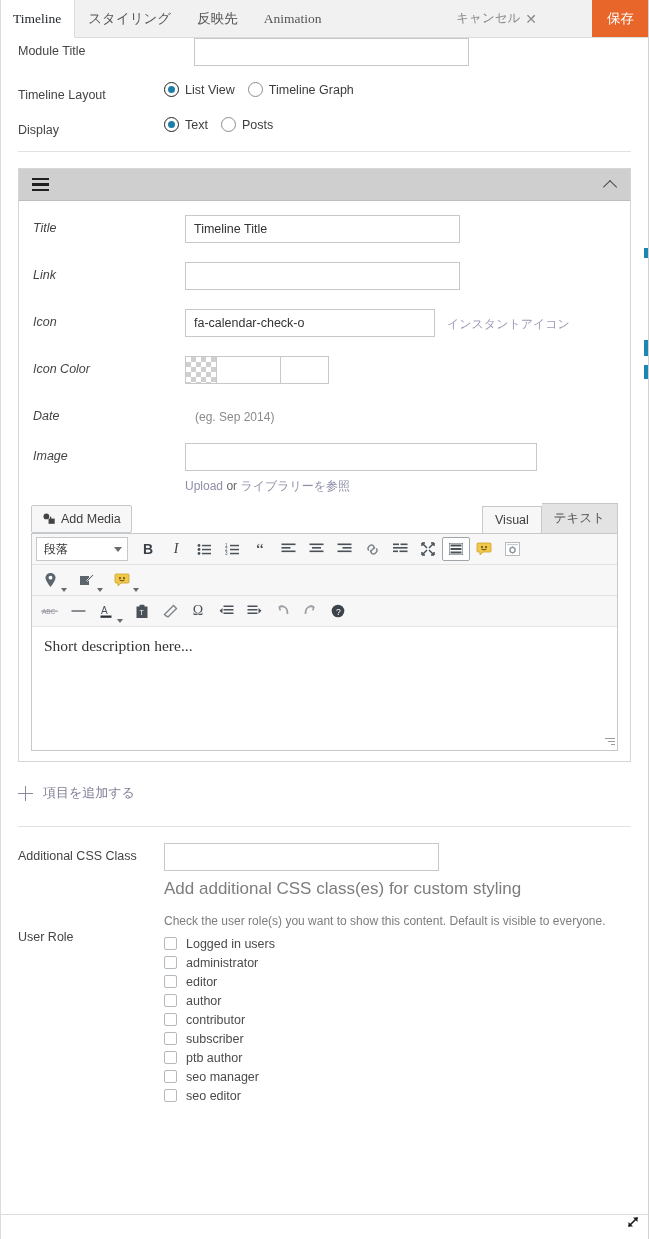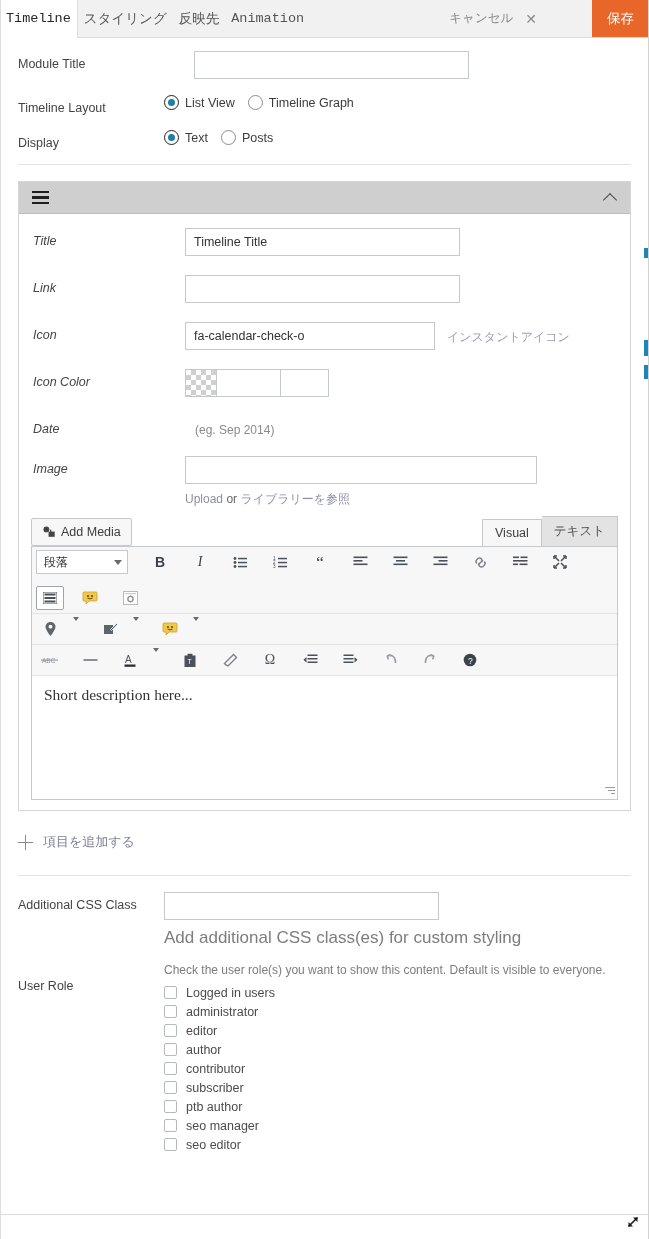--- a/index.html
+++ b/index.html
@@ -20,46 +20,46 @@
   
   .topbar {
     height: 38px; min-height: 38px;
     background: #f1f1f1;
     border-bottom: 1px solid #dcdcdc;
     display: flex; align-items: stretch;
     position: relative;
   }
   .tab {
     display: flex; align-items: center;
-    padding: 0 6px;
+    padding: 0 13px;
     font-size: 13.5px;
     color: #555;
     cursor: pointer;
     background: transparent;
     border: none;
     white-space: nowrap;
-    font-family: Liberation Mono, monospace;
+    font-family: Liberation Serif, serif;
   }
   .tab.active {
     background: #fff;
     color: #23282d;
     border-right: 1px solid #dcdcdc;
     border-bottom: 1px solid #fff;
     margin-bottom: -1px;
   }
   .topbar-right {
     margin-left: auto;
     display: flex; align-items: center;
     padding-right: 0;
   }
   .cancel-link {
     font-size: 12.5px;
     color: #8a8a8a;
     display: flex; align-items: center;
-    gap: 12px;
+    gap: 5px;
     padding: 0 10px;
     cursor: pointer;
     text-align: right;
   }
   .cancel-x { font-size: 14px; color: #8a8a8a; line-height: 1; }
   .save-btn {
     background: #e8662a;
     color: #fff;
     font-size: 13.5px;
     border: none;
@@ -210,21 +210,21 @@
     border: 1px solid #c6c9cc; border-bottom: none;
     background: #e3e3e3; color: #555; cursor: pointer; text-align: center;
   }
   .vt-tab.active { background: #f7f7f7; color: #3d3d3d; }
   .vt-tab + .vt-tab { border-left: none; }
 
   .mce {
     border: 1px solid #c6c9cc;
     background: #f7f7f7;
   }
-  .mce-toolbar { padding: 3px 4px; border-bottom: 1px solid #e2e2e2; display: flex; align-items: flex-start; flex-wrap: wrap; gap: 12px; }
+  .mce-toolbar { padding: 3px 4px; border-bottom: 1px solid #e2e2e2; display: flex; align-items: flex-end; flex-wrap: wrap; gap: 0; }
   .mce-toolbar.r2, .mce-toolbar.r3 { border-bottom: 1px solid #e2e2e2; }
   .mce-toolbar.r3 { border-bottom: none; }
   .tb {
     width: 28px; height: 24px;
     display: inline-flex; align-items: center; justify-content: center;
     cursor: pointer; color: #555; font-size: 13px;
     border: 1px solid transparent; border-radius: 2px;
     position: relative;
   }
   .tb.pressed { border-color: #a0a5aa; background: #fff; }
@@ -322,21 +322,21 @@
       <div class="cancel-link">
         <span>キャンセル</span>
         <span class="cancel-x">✕</span>
       </div>
       <button class="save-btn">保存</button>
     </div>
   </div>
 
   <div class="content">
 
-    <div class="row" style="margin-top:13px;gap:30px;">
+    <div class="row" style="gap:30px;">
       <div class="lbl">Module Title</div>
       <div class="fieldwrap">
         <input class="txt" type="text" value="" style="">
       </div>
     </div>
 
     <div class="row" style="margin-top:16px;">
       <div class="lbl">Timeline Layout</div>
       <div class="fieldwrap">
         <div class="radio-group">

